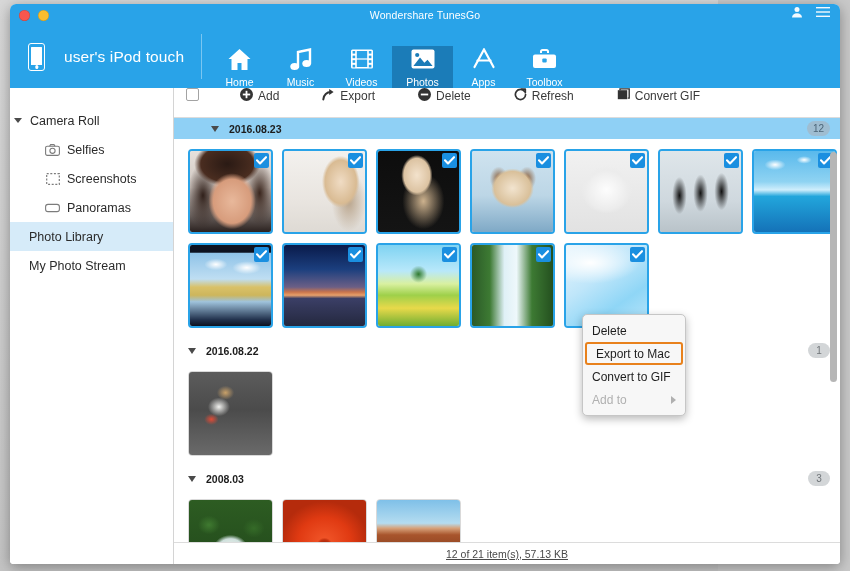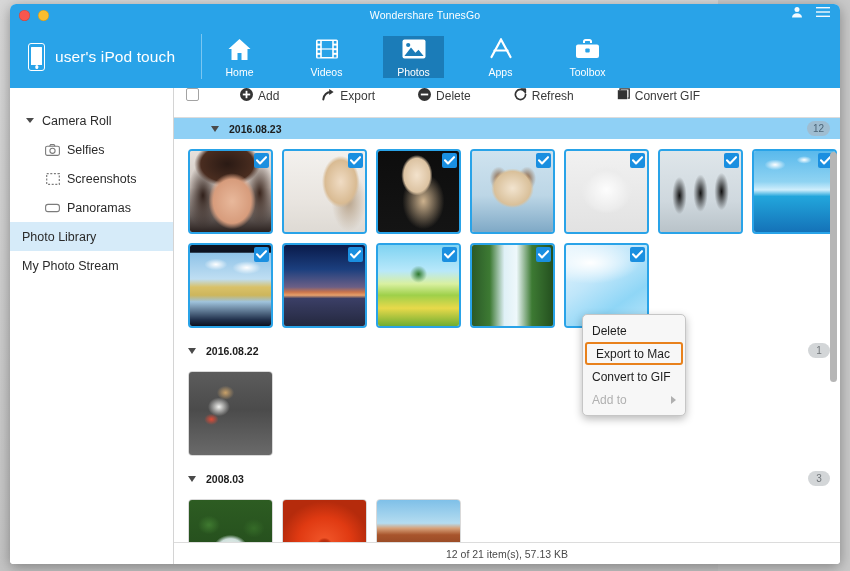--- a/index.html
+++ b/index.html
@@ -42,64 +42,64 @@
     display: flex; align-items: center; gap: 13px;
   }
   .ticon { color: #fff; opacity: .95; display: flex; }
 
   
   .navbar {
     flex: 0 0 62px; background: #29a3e8;
     display: flex; align-items: stretch; position: relative;
   }
   .device {
-    display: flex; align-items: center; gap: 10px;
+    display: flex; align-items: center; gap: 19px;
     padding-left: 18px; width: 192px;
     border-right: 1px solid rgba(255,255,255,.38);
     margin: 8px 0 9px 0;
   }
   .device-name { color: #fff; font-size: 15.5px; letter-spacing: .1px; }
   .phone {
     width: 17px; height: 28px; border: 1.6px solid #fff; border-radius: 3px;
     position: relative; background: #29a3e8;
   }
   .phone:before {
     content:""; position:absolute; left:1.6px; right:1.6px; top:3.2px; bottom:4.6px;
     background:#fff; border-radius:.5px;
   }
   .phone:after {
     content:""; position:absolute; left:50%; bottom:1px; transform:translateX(-50%);
     width:3.4px; height:3.4px; border-radius:50%; background:#fff;
   }
-  .navitems { display: flex; align-items: center; margin-left: 7px; gap: 26px; }
+  .navitems { display: flex; align-items: flex-end; margin-left: 7px; }
   .navitem {
     width: 61px; display: flex; flex-direction: column;
     align-items: center; justify-content: center; gap: 4px;
     color: #fff; cursor: default;
   }
   .navitem.active { background: #1b7cb8; }
   .navitem .label { font-size: 10.5px; }
   .navicon { height: 26px; display: flex; align-items: center; justify-content: center; }
 
   
   .body { flex: 1; display: flex; min-height: 0; background: #fff; }
 
   
   .sidebar {
     width: 164px; flex: 0 0 164px; background: #fff;
     border-right: 1px solid #d4d4d4; padding-top: 18px;
     font-size: 12.5px; color: #2b2b2b;
   }
   .side-row {
     height: 29px; display: flex; align-items: center; gap: 7px;
-    padding-left: 16px; cursor: default;
+    padding-left: 4px; cursor: default;
   }
   .side-row.selected { background: #d6ebf9; }
   .side-row.child { padding-left: 35px; }
-  .side-row.plain { padding-left: 12px; }
+  .side-row.plain { padding-left: 19px; }
   .side-row.trash { padding-left: 18px; }
   .caret {
     width: 0; height: 0; border-left: 4.2px solid transparent;
     border-right: 4.2px solid transparent; border-top: 5.4px solid #4b4b4b;
     margin-right: 1px;
   }
   .sicon { width: 15px; height: 14px; display:flex; align-items:center; justify-content:center; }
 
   
   .main { flex: 1; display: flex; flex-direction: column; min-width: 0; position: relative; }
@@ -152,21 +152,21 @@
     position: absolute; top: 2px; right: 2px; width: 15px; height: 15px;
     background: #1a8fe0; border-radius: 2px;
     display: flex; align-items: center; justify-content: center;
   }
   .check svg { display: block; }
 
   
   .statusbar {
     flex: 0 0 22px; border-top: 1px solid #dcdcdc;
     display: flex; align-items: center; justify-content: center;
-    font-size: 10.5px; color: #4a4a4a; background: #fff;
+    font-size: 10.5px; color: #4a4a4a; background: #fff; text-decoration: underline;
   }
 
   
   .vscroll {
     position: absolute; right: 3px; top: 34px; width: 7px; height: 230px;
     background: #b6b6b6; border-radius: 4px;
   }
 
   
   .ctxmenu {
@@ -296,20 +296,30 @@
 
         <div class="navitem">
           <span class="navicon">
             <svg width="25" height="23" viewBox="0 0 25 23">
                 <path d="M12.5 1 1.5 11h3v11h6v-7h4v7h6V11h3z" fill="#fff"></path>
               </svg>
           </span>
           <span class="label">Home</span>
         </div>
 
+        <div class="navitem">
+          <span class="navicon">
+            <svg width="24" height="23" viewBox="0 0 24 23">
+                <path d="M9 19V4l12-2.5v14" stroke="#fff" stroke-width="2.4" fill="none" stroke-linecap="round"></path>
+                <ellipse cx="5.6" cy="18.6" rx="4.3" ry="3.5" fill="#fff"></ellipse>
+                <ellipse cx="17.6" cy="15.6" rx="4.3" ry="3.5" fill="#fff"></ellipse>
+              </svg>
+          </span>
+          <span class="label">Music</span>
+        </div>
 
         <div class="navitem">
           <span class="navicon">
             <svg width="24" height="22" viewBox="0 0 24 22">
                 <rect x="1" y="1.5" width="22" height="19" rx="1.5" fill="#fff"></rect>
                 <g fill="#29a3e8">
                   <rect x="2.6" y="3" width="2.6" height="2.6"></rect>
                   <rect x="2.6" y="7.6" width="2.6" height="2.6"></rect>
                   <rect x="2.6" y="12.2" width="2.6" height="2.6"></rect>
                   <rect x="2.6" y="16.8" width="2.6" height="2.6"></rect>

